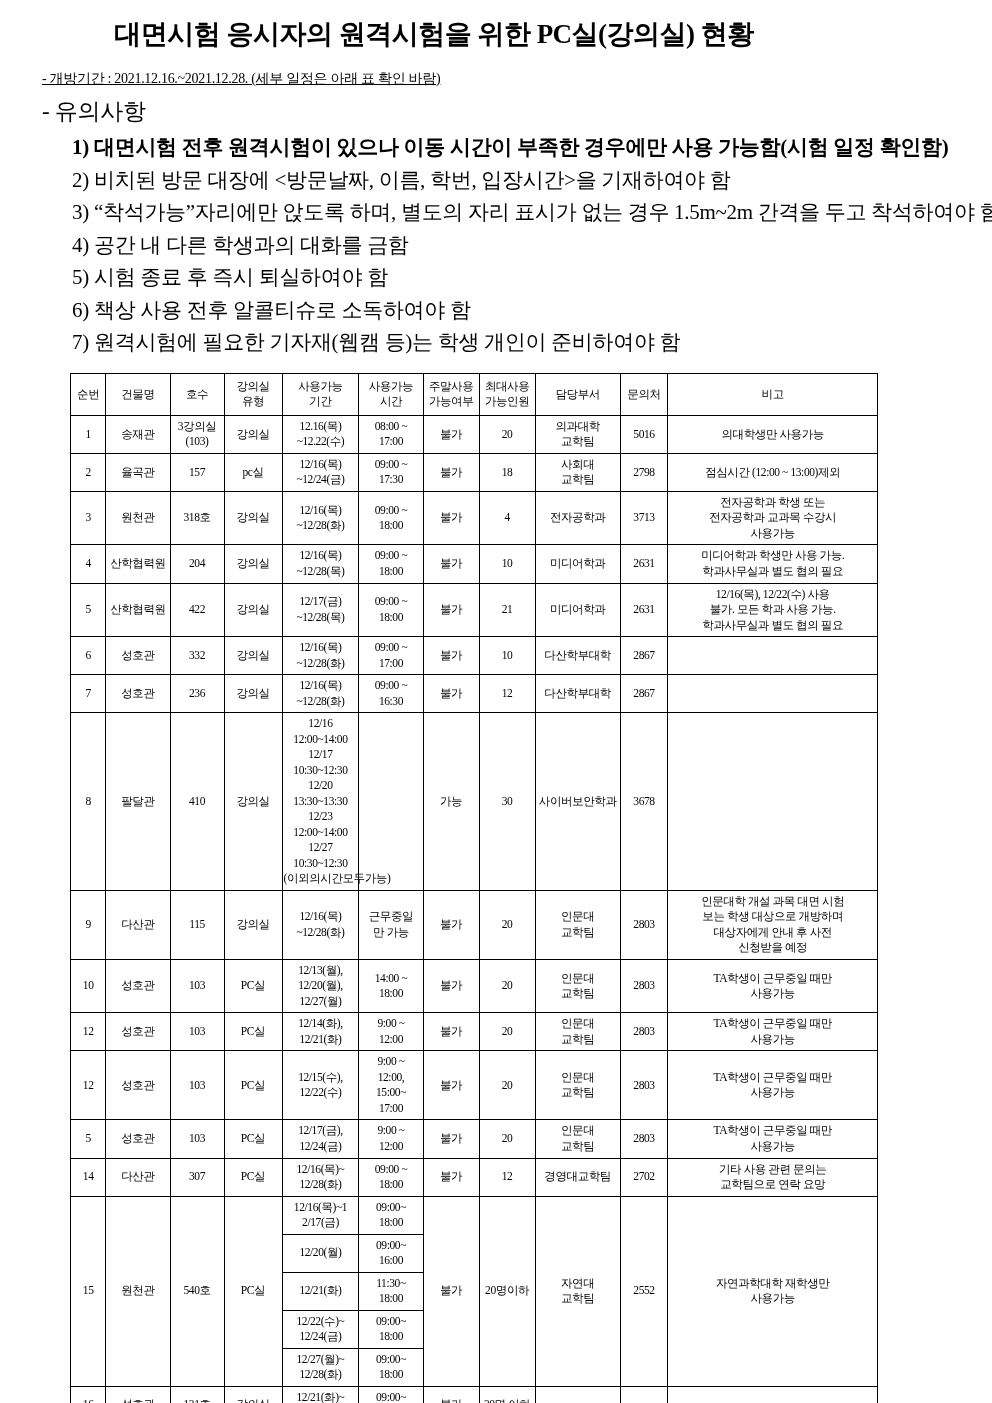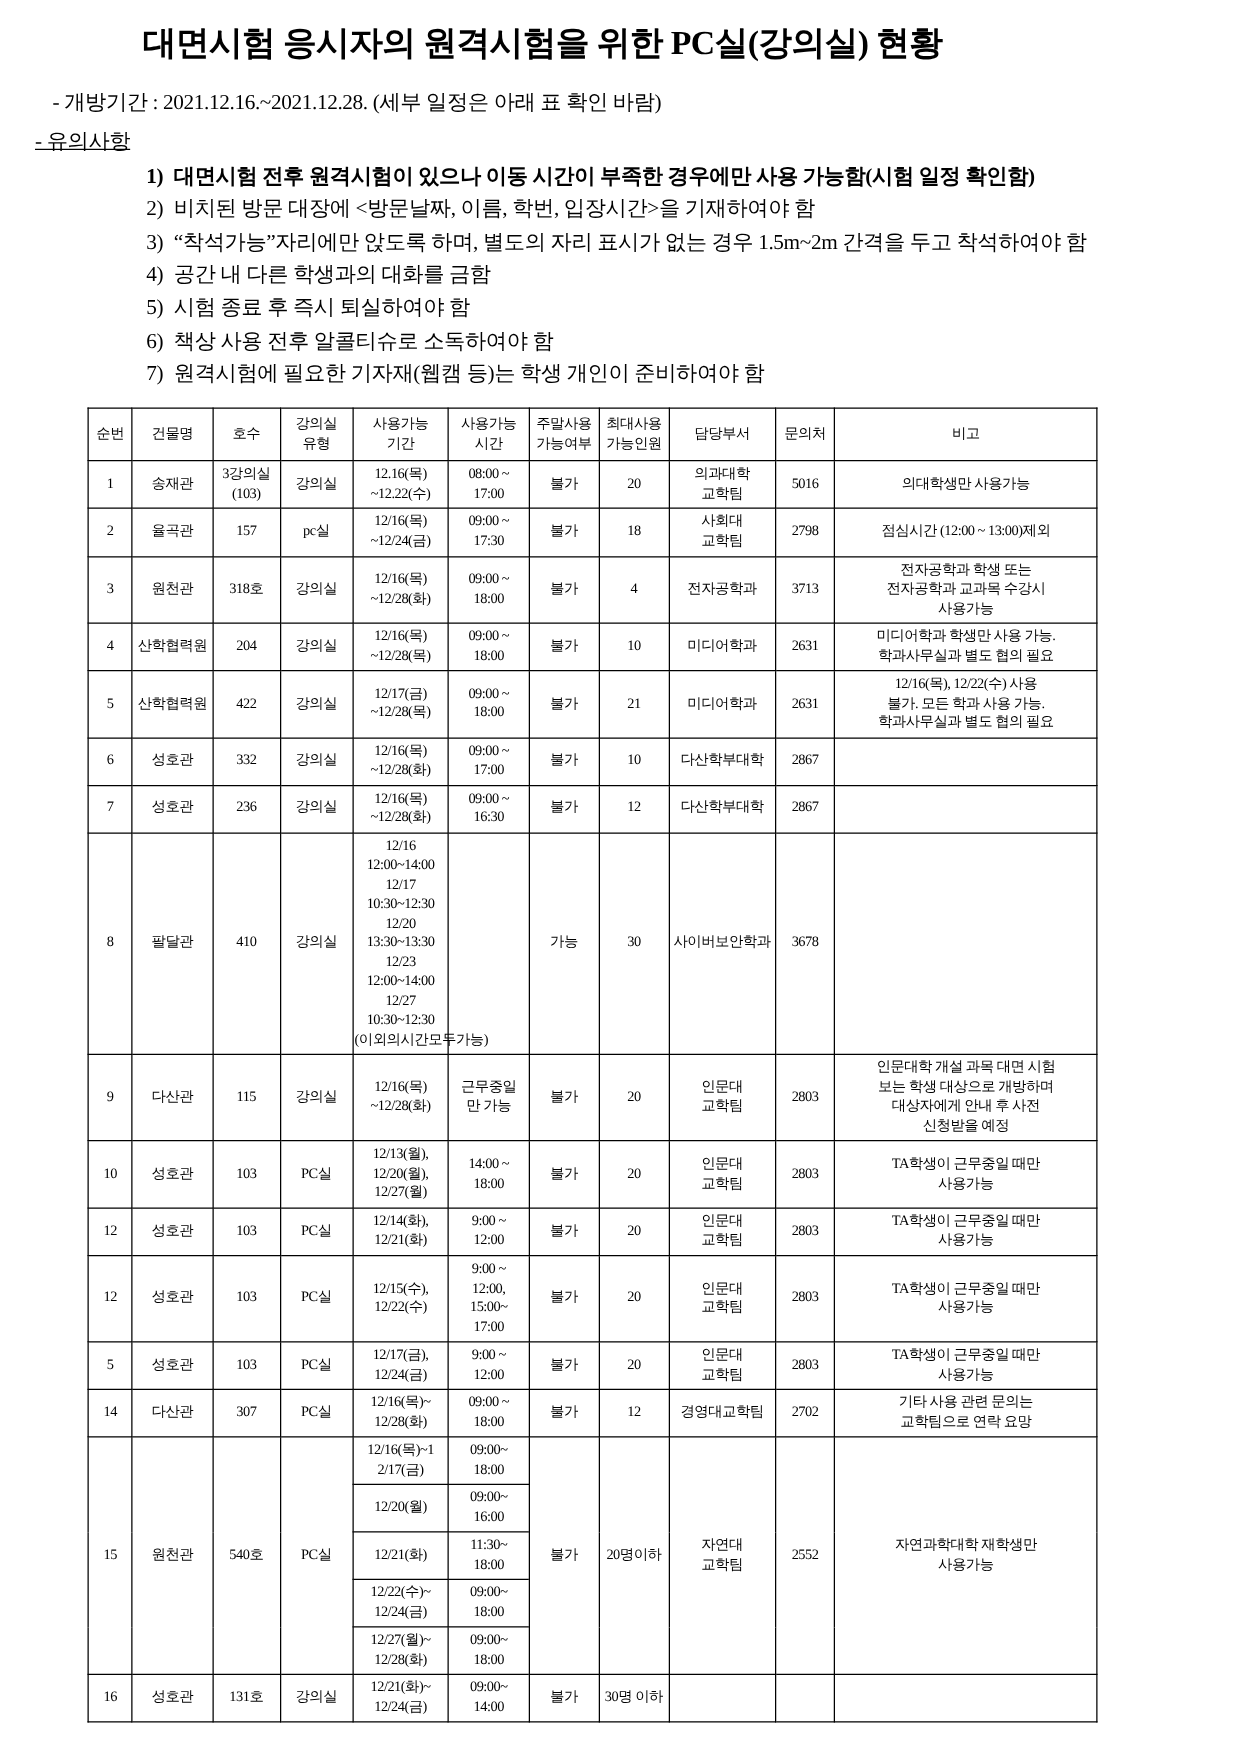--- a/index.html
+++ b/index.html
@@ -20,41 +20,40 @@
   }
   h1.doc-title {
     font-family: "Liberation Serif", serif;
     font-size: 27px;
     font-weight: bold;
     text-align: center;
     margin: 6px 0 18px 0;
     letter-spacing: -0.5px;
   }
   .lead {
-    font-size: 17px;
+    font-size: 14px;
     margin: 0 0 8px 14px;
     letter-spacing: -0.3px;
+    text-decoration: underline;
   }
   .lead-2 {
-    font-size: 17px;
-    margin: 0 0 4px 0;
+    font-size: 23px;
+    margin: 0 0 4px 14px;
     letter-spacing: -0.3px;
-    text-decoration: underline;
   }
   ol.notes {
     list-style: none;
     margin: 0 0 14px 0;
     padding: 0 0 0 44px;
   }
   ol.notes li {
-    font-size: 17px;
+    font-size: 21px;
     line-height: 1.55;
     letter-spacing: -0.3px;
     white-space: nowrap;
-    margin-left: 45px;
   }
   ol.notes li .num {
     display: inline-block;
     width: 22px;
   }
   ol.notes li.bold {
     font-weight: bold;
   }
   table.grid {
     border-collapse: collapse;

